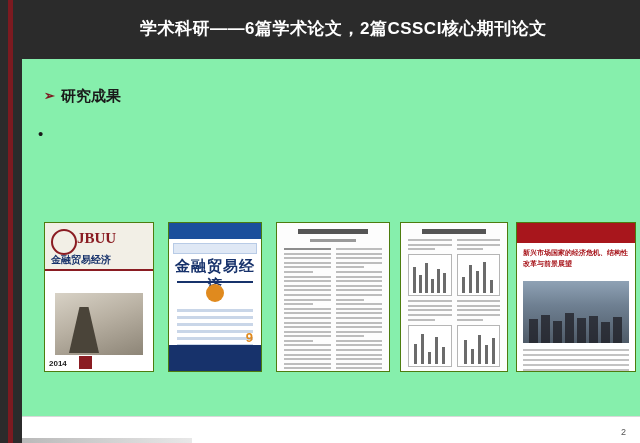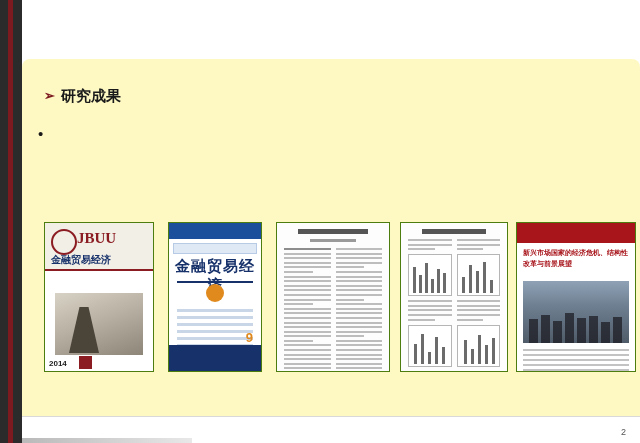--- a/index.html
+++ b/index.html
@@ -53,22 +53,21 @@
     letter-spacing: 0.5px;
     white-space: nowrap;
   }
   
   .body-area {
     position: absolute;
     left: 22px;
     top: 59px;
     width: 618px;
     height: 384px;
-    background: #fef9c3;
-    border-radius: 8px;
+    background: #86efac;
   }
   .section-head {
     position: absolute;
     left: 22px;
     top: 28px;
     font-size: 15px;
     font-weight: bold;
     color: #1a1a1a;
   }
   .arrow-icon {
@@ -268,20 +267,23 @@
 </style>
 </head>
 <body>
 
 <div class="slide">
 
   <div class="left-band">
     <div class="left-band-inner"></div>
   </div>
 
+  <div class="title-bar">
+    <div class="title-text">学术科研——6篇学术论文，2篇CSSCI核心期刊论文</div>
+  </div>
 
   <div class="body-area">
 
     <div class="section-head">
       <span class="arrow-icon">➢</span><span>研究成果</span>
     </div>
 
     <div class="bullet-dot">•</div>
 
 

